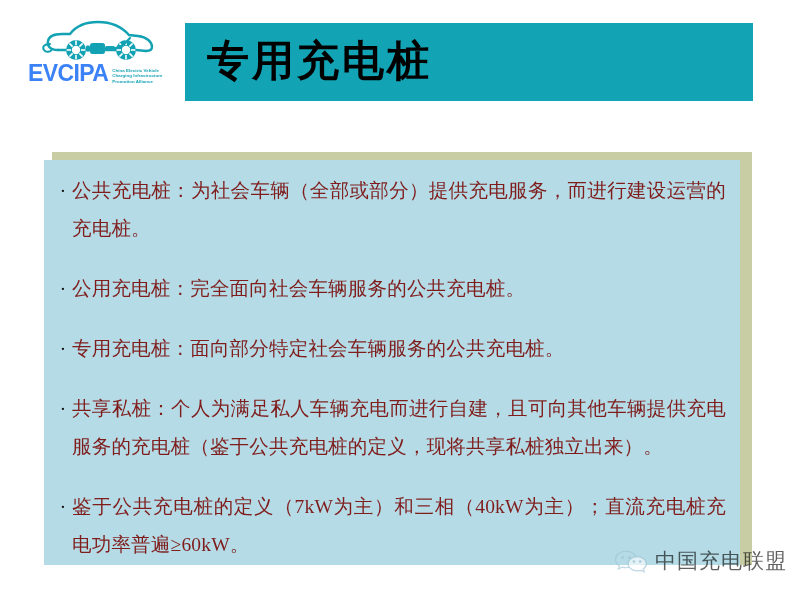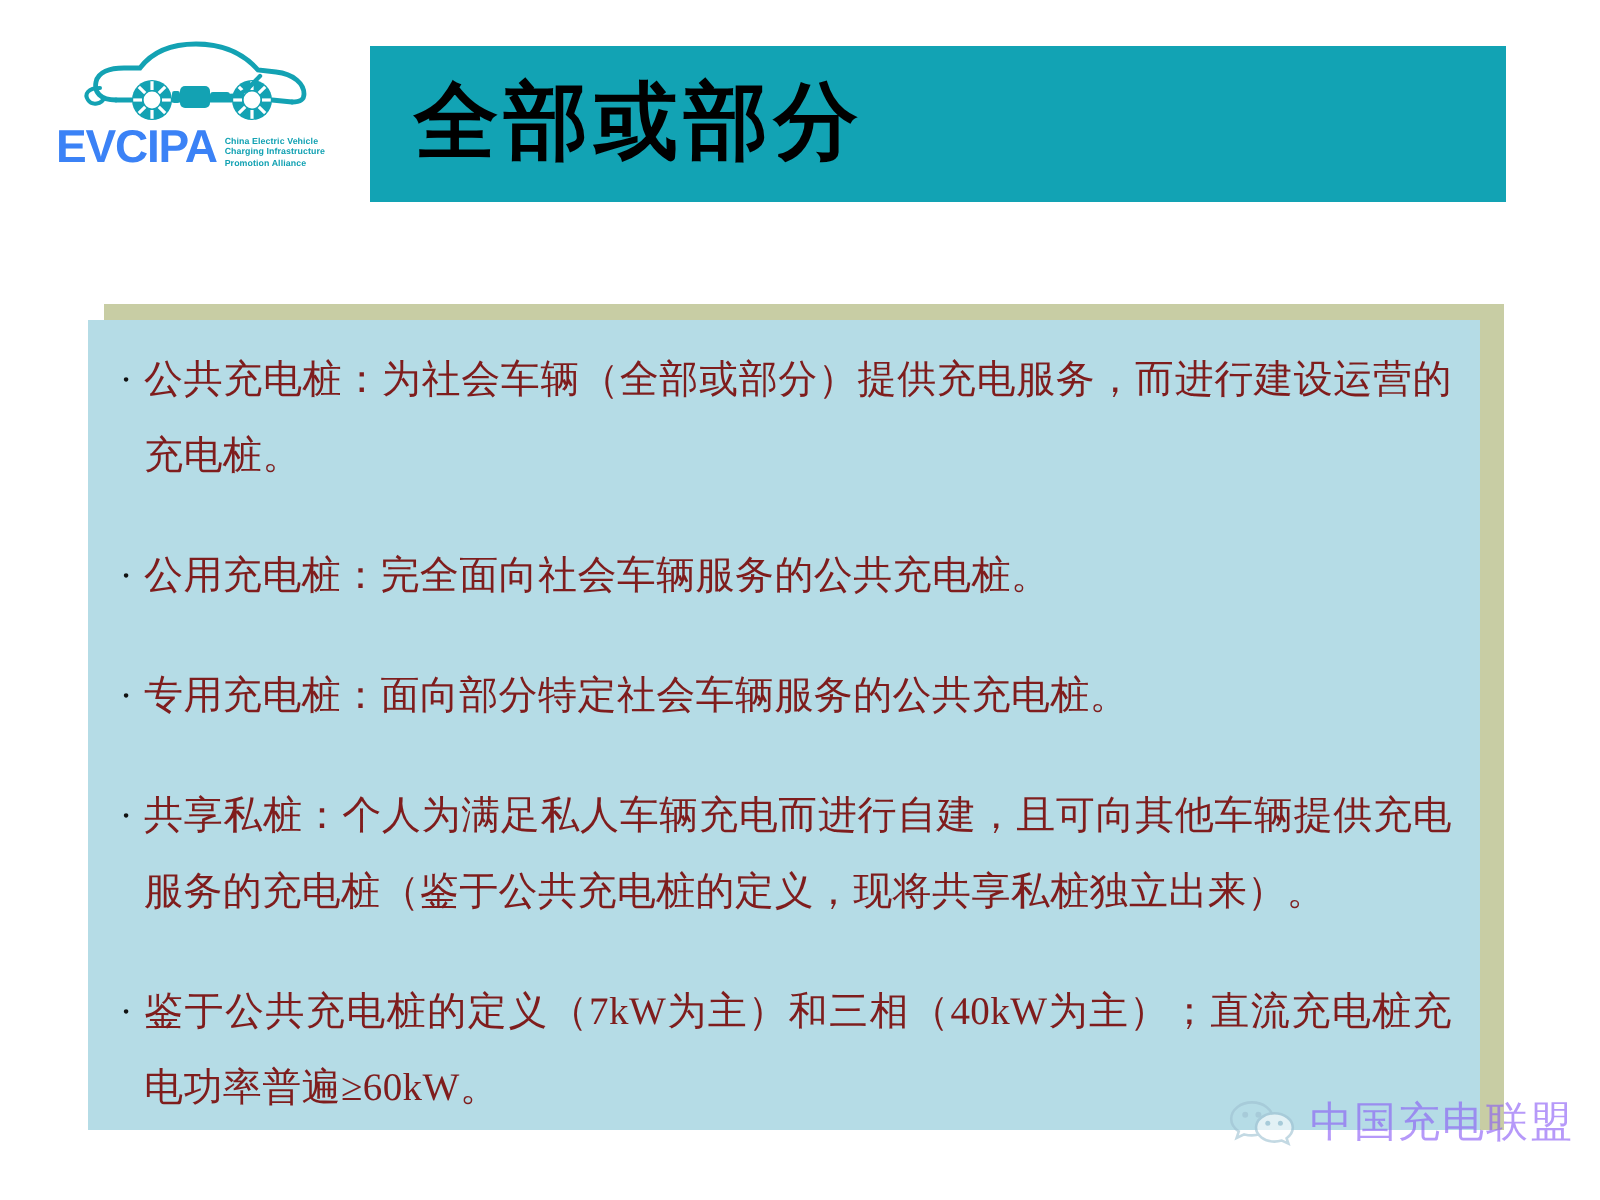--- a/index.html
+++ b/index.html
@@ -159,21 +159,21 @@
   #wechat-icon {
     flex: 0 0 auto;
     width: 34px;
     height: 26px;
     position: relative;
     margin-right: 7px;
   }
   #footer-label {
     font-family: "Liberation Sans", sans-serif;
     font-size: 21px;
-    color: #8b5cf6;
+    color: #000000;
     letter-spacing: 1px;
     white-space: nowrap;
   }
 </style>
 </head>
 <body>
 
 <div id="header">
 
   <div id="logo-block">
@@ -234,21 +234,21 @@
       <span id="logo-en">
         <span>China Electric Vehicle</span><br>
         <span>Charging Infrastructure</span><br>
         <span>Promotion Alliance</span>
       </span>
     </div>
 
   </div>
 
   <div id="title-bar">
-    <div id="title-text">全部或部分</div>
+    <div id="title-text">专用充电桩</div>
   </div>
 </div>
 
 <div id="panel-shadow"></div>
 
 <div id="panel">
   <div id="bullet-list">
 
     <div class="bullet-row">
       <span class="bullet-dot">·</span>

